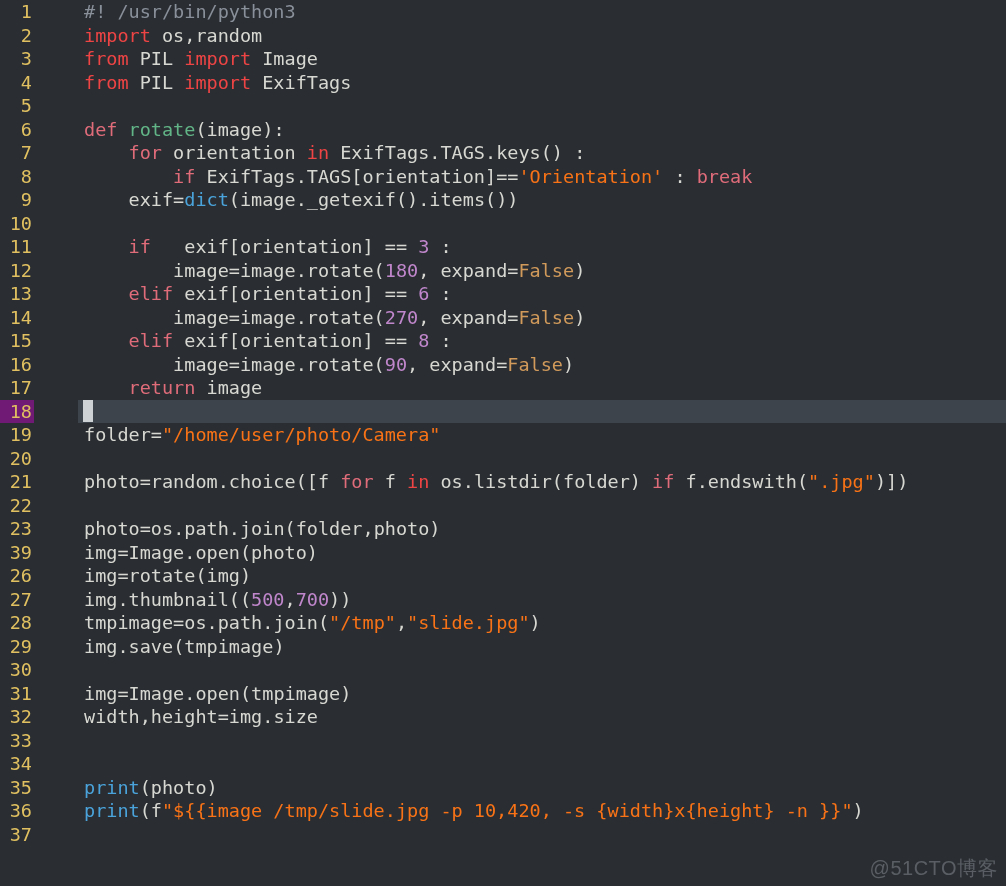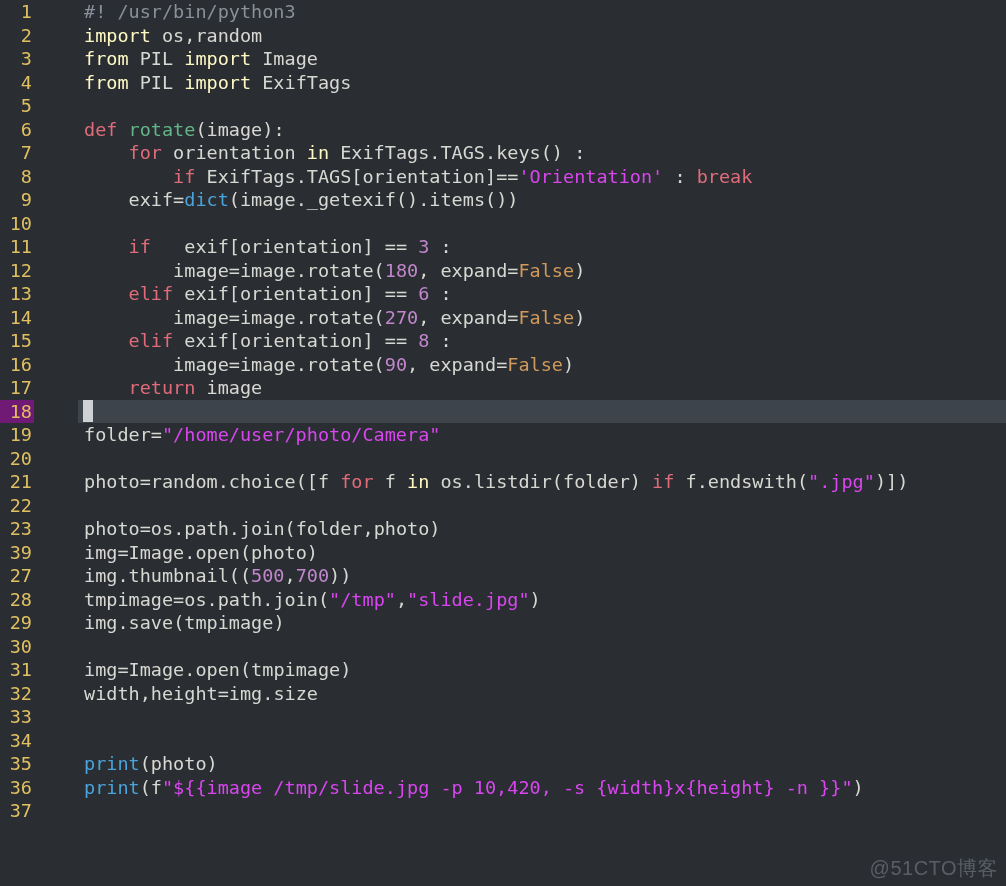--- a/index.html
+++ b/index.html
@@ -45,23 +45,23 @@
   .cursor {
     display: inline-block;
     width: 10px;
     height: 22px;
     background: #cfd2d4;
     vertical-align: text-bottom;
     margin-left: -1px;
   }
   
   .kw    { color: #e06c7a; }    
-  .kw2   { color: #fef9c3; }    
+  .kw2   { color: #ef4444; }    
   .fn    { color: #62b587; }
-  .str   { color: #d946ef; text-align: center; }    
+  .str   { color: #f97316; text-align: center; }    
   .num   { color: #c187cc; }    
   .bool  { color: #d19a5b; }    
   .bi    { color: #4aa3da; }    
   .cm    { color: #8a909a; }    
   .op    { color: #d8d8d2; }
   .pc    { color: #d8d8d2; }
 
   .watermark {
     position: absolute;
     right: 8px;
@@ -94,20 +94,21 @@
     <div class="line"><div class="gutter">15</div><div class="code-cell"><span class="pc">    </span><span class="kw">elif</span><span class="pc"> exif</span><span class="op">[</span><span class="pc">orientation</span><span class="op">]</span><span class="pc"> </span><span class="op">==</span><span class="pc"> </span><span class="num">8</span><span class="pc"> </span><span class="op">:</span></div></div>
     <div class="line"><div class="gutter">16</div><div class="code-cell"><span class="pc">        image</span><span class="op">=</span><span class="pc">image</span><span class="op">.</span><span class="pc">rotate</span><span class="op">(</span><span class="num">90</span><span class="op">,</span><span class="pc"> expand</span><span class="op">=</span><span class="bool">False</span><span class="op">)</span></div></div>
     <div class="line"><div class="gutter">17</div><div class="code-cell"><span class="pc">    </span><span class="kw">return</span><span class="pc"> image</span></div></div>
     <div class="line current-line"><div class="gutter">18</div><div class="code-cell"><span class="cursor"></span></div></div>
     <div class="line"><div class="gutter">19</div><div class="code-cell"><span class="pc">folder</span><span class="op">=</span><span class="str">"/home/user/photo/Camera"</span></div></div>
     <div class="line"><div class="gutter">20</div><div class="code-cell"><span class="pc"></span></div></div>
     <div class="line"><div class="gutter">21</div><div class="code-cell"><span class="pc">photo</span><span class="op">=</span><span class="pc">random</span><span class="op">.</span><span class="pc">choice</span><span class="op">([</span><span class="pc">f </span><span class="kw">for</span><span class="pc"> f </span><span class="kw2">in</span><span class="pc"> os</span><span class="op">.</span><span class="pc">listdir</span><span class="op">(</span><span class="pc">folder</span><span class="op">)</span><span class="pc"> </span><span class="kw">if</span><span class="pc"> f</span><span class="op">.</span><span class="pc">endswith</span><span class="op">(</span><span class="str">".jpg"</span><span class="op">)])</span></div></div>
     <div class="line"><div class="gutter">22</div><div class="code-cell"><span class="pc"></span></div></div>
     <div class="line"><div class="gutter">23</div><div class="code-cell"><span class="pc">photo</span><span class="op">=</span><span class="pc">os</span><span class="op">.</span><span class="pc">path</span><span class="op">.</span><span class="pc">join</span><span class="op">(</span><span class="pc">folder</span><span class="op">,</span><span class="pc">photo</span><span class="op">)</span></div></div>
     <div class="line"><div class="gutter">39</div><div class="code-cell"><span class="pc">img</span><span class="op">=</span><span class="pc">Image</span><span class="op">.</span><span class="pc">open</span><span class="op">(</span><span class="pc">photo</span><span class="op">)</span></div></div>
+    <div class="line"><div class="gutter">26</div><div class="code-cell"><span class="pc">img</span><span class="op">=</span><span class="pc">rotate</span><span class="op">(</span><span class="pc">img</span><span class="op">)</span></div></div>
     <div class="line"><div class="gutter">27</div><div class="code-cell"><span class="pc">img</span><span class="op">.</span><span class="pc">thumbnail</span><span class="op">((</span><span class="num">500</span><span class="op">,</span><span class="num">700</span><span class="op">))</span></div></div>
     <div class="line"><div class="gutter">28</div><div class="code-cell"><span class="pc">tmpimage</span><span class="op">=</span><span class="pc">os</span><span class="op">.</span><span class="pc">path</span><span class="op">.</span><span class="pc">join</span><span class="op">(</span><span class="str">"/tmp"</span><span class="op">,</span><span class="str">"slide.jpg"</span><span class="op">)</span></div></div>
     <div class="line"><div class="gutter">29</div><div class="code-cell"><span class="pc">img</span><span class="op">.</span><span class="pc">save</span><span class="op">(</span><span class="pc">tmpimage</span><span class="op">)</span></div></div>
     <div class="line"><div class="gutter">30</div><div class="code-cell"><span class="pc"></span></div></div>
     <div class="line"><div class="gutter">31</div><div class="code-cell"><span class="pc">img</span><span class="op">=</span><span class="pc">Image</span><span class="op">.</span><span class="pc">open</span><span class="op">(</span><span class="pc">tmpimage</span><span class="op">)</span></div></div>
     <div class="line"><div class="gutter">32</div><div class="code-cell"><span class="pc">width</span><span class="op">,</span><span class="pc">height</span><span class="op">=</span><span class="pc">img</span><span class="op">.</span><span class="pc">size</span></div></div>
     <div class="line"><div class="gutter">33</div><div class="code-cell"><span class="pc"></span></div></div>
     <div class="line"><div class="gutter">34</div><div class="code-cell"><span class="pc"></span></div></div>
     <div class="line"><div class="gutter">35</div><div class="code-cell"><span class="bi">print</span><span class="op">(</span><span class="pc">photo</span><span class="op">)</span></div></div>
     <div class="line"><div class="gutter">36</div><div class="code-cell"><span class="bi">print</span><span class="op">(</span><span class="pc">f</span><span class="str">"${{image /tmp/slide.jpg -p 10,420, -s {width}x{height} -n }}"</span><span class="op">)</span></div></div>

